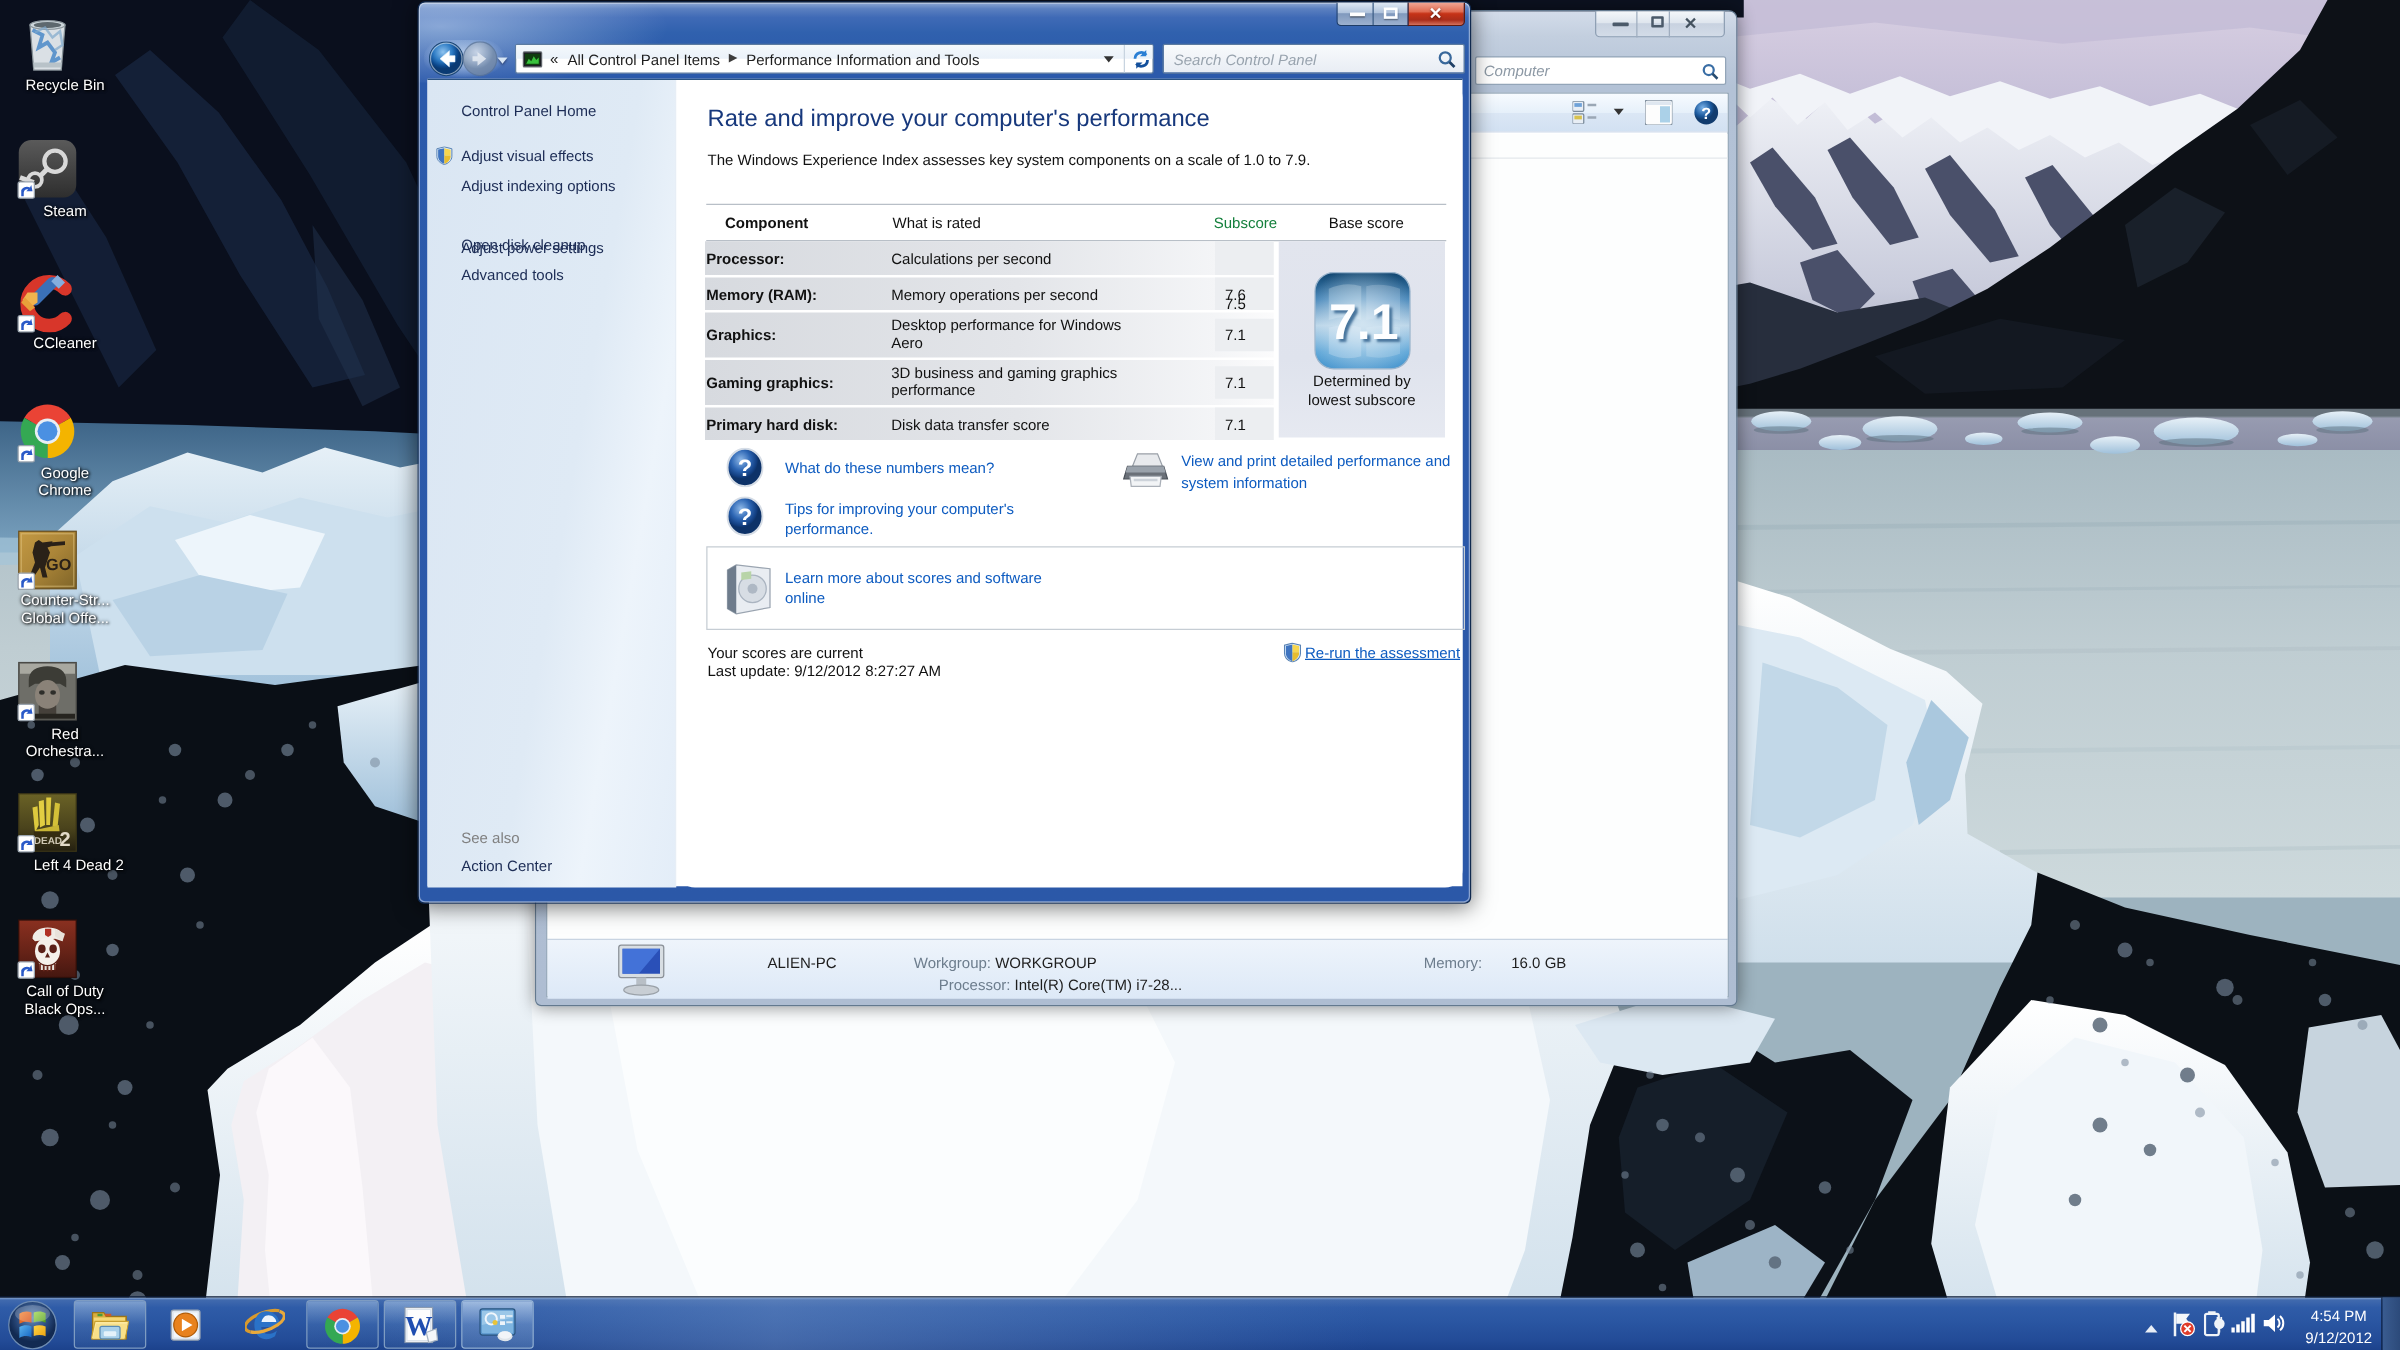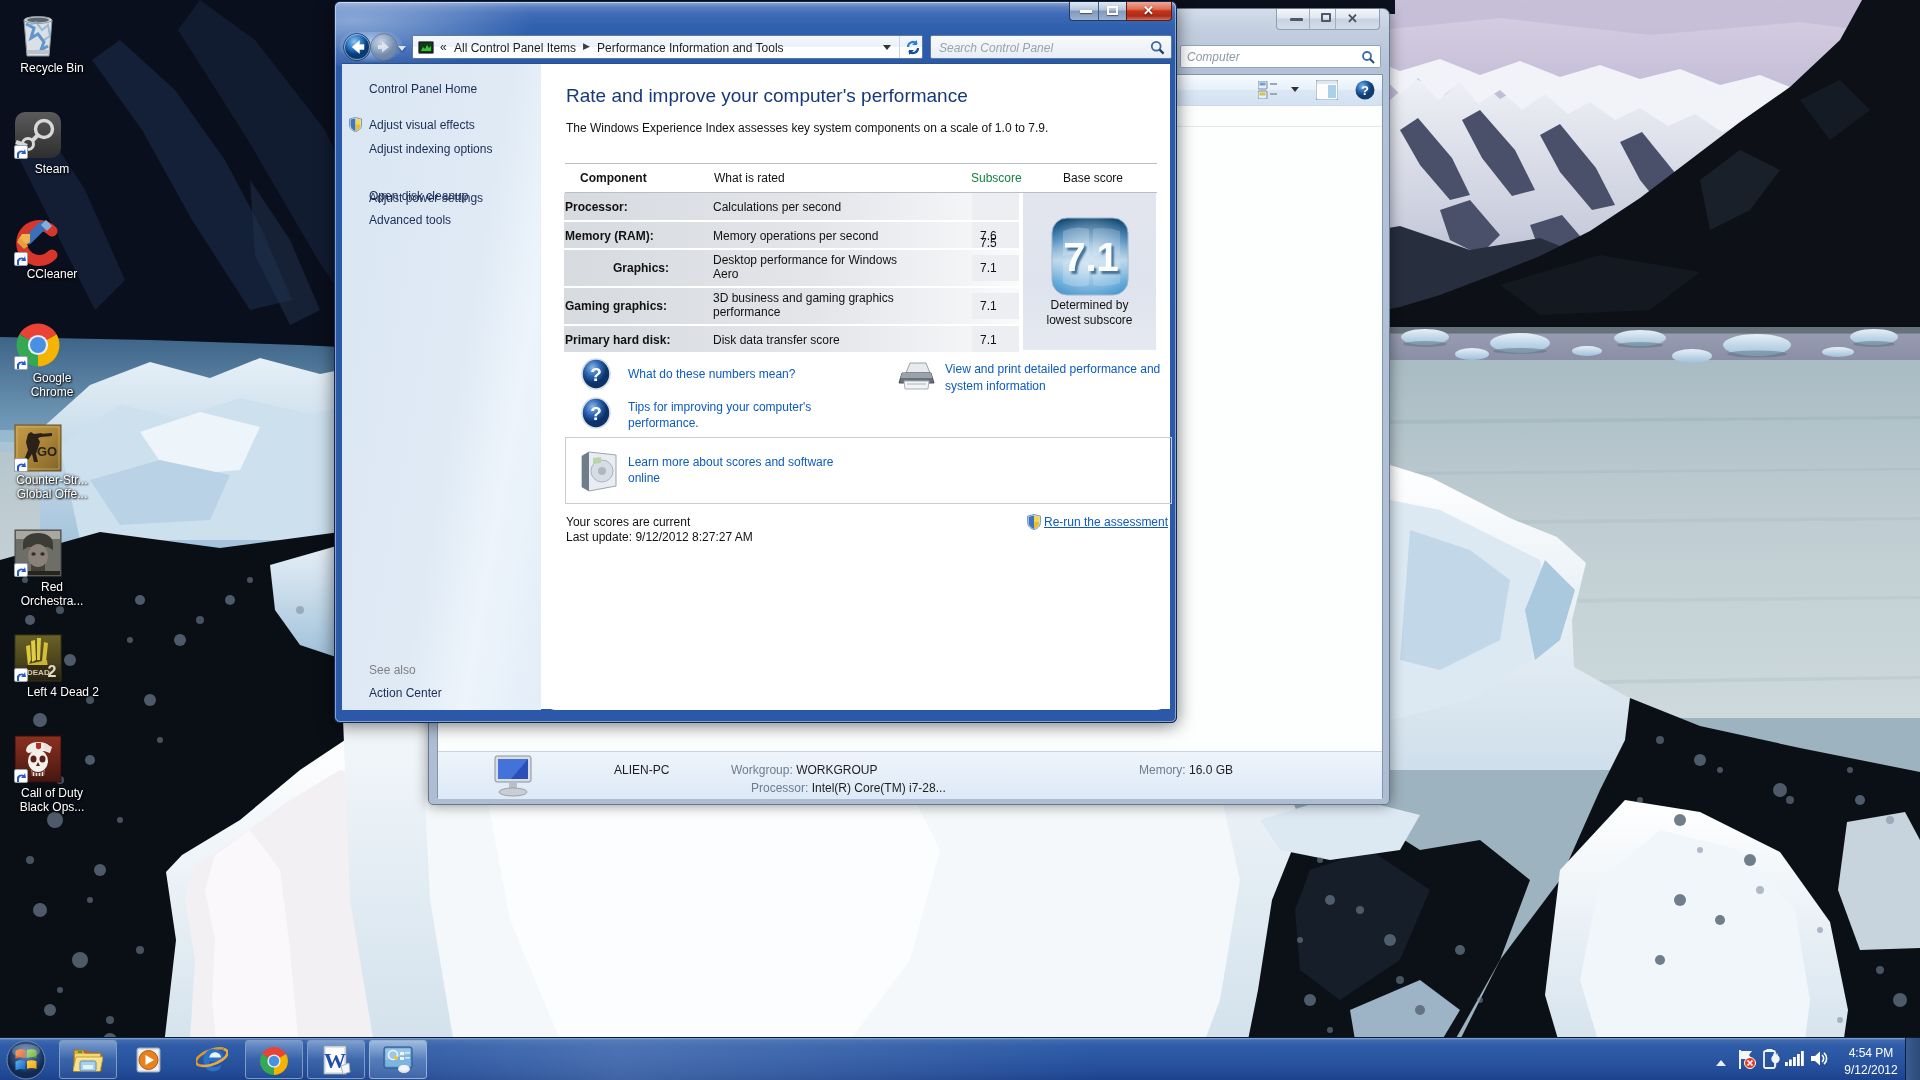--- a/index.html
+++ b/index.html
@@ -423,21 +423,21 @@
     <div class="abs" style="left:0;top:676px;width:944px;height:48px;background:linear-gradient(180deg,#eef4fb,#dde9f7);border-top:1px solid #c8d4e2;">
       <svg class="abs" style="left:53px;top:2px" width="46" height="44" viewBox="0 0 46 44">
         <rect x="4" y="2" width="36" height="26" rx="2" fill="#d8dee3" stroke="#8a9097"></rect>
         <rect x="7" y="5" width="30" height="20" fill="#2a50b8"></rect>
         <path d="M7,5 37,5 20,25 7,25 Z" fill="#4a7ae0" opacity="0.8"></path>
         <rect x="18" y="28" width="8" height="6" fill="#b8bfc6"></rect>
         <ellipse cx="22" cy="38" rx="14" ry="4" fill="#c8ced4" stroke="#9aa1a8"></ellipse>
       </svg>
       <span class="abs" style="left:176px;top:11px;font-size:12px;color:#1e1e1e;">ALIEN-PC</span>
       <span class="abs" style="left:293px;top:11px;font-size:12px;color:#6d7d8d;">Workgroup: <span style="color:#1e1e1e;">WORKGROUP</span></span>
-      <span class="abs" style="left:701px;top:11px;font-size:12px;color:#6d7d8d;">Memory: <span style="color:#1e1e1e;">16.0 GB</span></span>
+      <span class="abs" style="left:701px;top:11px;font-size:12px;color:#6d7d8d;">Memory: <span style="color:#1e1e1e;margin-left:20px;">16.0 GB</span></span>
       <span class="abs" style="left:313px;top:29px;font-size:12px;color:#6d7d8d;">Processor: <span style="color:#1e1e1e;">Intel(R) Core(TM) i7-28...</span></span>
     </div>
   </div>
 </div>
 
 <div id="fgwin" class="abs" style="left:334px;top:1px;width:843px;height:722px;
    background:linear-gradient(180deg,#8fa9d4 0,#5b80c0 5px,#3f6ab6 12px,#3061ae 24px,#2c5aab 45px,#2b58a8 100%);
    border:1px solid #10294e; border-radius:6px 6px 5px 5px; box-shadow:0 2px 18px rgba(0,0,0,0.55);">
   <div class="abs" style="left:0;top:0;width:220px;height:64px;background:radial-gradient(ellipse 260px 70px at 8% 30%,rgba(205,222,245,0.55),rgba(205,222,245,0) 70%);border-radius:6px 0 0 0;"></div>
   <div class="abs" style="left:0;top:0;width:841px;height:720px;border:1px solid rgba(255,255,255,0.45);border-radius:5px;pointer-events:none;"></div>
@@ -559,21 +559,21 @@
             <div class="abs" style="left:408px;top:29px;width:47px;height:26px;background:#eceef1;"></div>
             <div class="abs" style="left:408px;top:62px;width:47px;height:26px;background:#eceef1;"></div>
             <div class="abs" style="left:408px;top:100px;width:47px;height:26px;background:#eceef1;"></div>
             <div class="abs" style="left:408px;top:133px;width:47px;height:26px;background:#eceef1;"></div>
             <span class="abs" style="left:1px;top:7px;font-size:12px;font-weight:bold;color:#111;">Processor:</span>
         <span class="abs" style="left:149px;top:7px;font-size:12px;color:#111;">Calculations per second</span>
         <span class="abs" style="left:416px;top:7px;font-size:12px;color:#111;margin-top:36px;">7.5</span>
         <span class="abs" style="left:1px;top:36px;font-size:12px;font-weight:bold;color:#111;">Memory (RAM):</span>
         <span class="abs" style="left:149px;top:36px;font-size:12px;color:#111;">Memory operations per second</span>
         <span class="abs" style="left:416px;top:36px;font-size:12px;color:#111;">7.6</span>
-        <span class="abs" style="left:1px;top:68px;font-size:12px;font-weight:bold;color:#111;padding-left:48px;">Graphics:</span>
+        <span class="abs" style="left:1px;top:68px;font-size:12px;font-weight:bold;color:#111;">Graphics:</span>
         <span class="abs" style="left:149px;top:60px;font-size:12px;color:#111;width:205px;display:inline-block;">Desktop performance for Windows Aero</span>
         <span class="abs" style="left:416px;top:68px;font-size:12px;color:#111;">7.1</span>
         <span class="abs" style="left:1px;top:106px;font-size:12px;font-weight:bold;color:#111;">Gaming graphics:</span>
         <span class="abs" style="left:149px;top:98px;font-size:12px;color:#111;width:240px;display:inline-block;">3D business and gaming graphics performance</span>
         <span class="abs" style="left:416px;top:106px;font-size:12px;color:#111;">7.1</span>
         <span class="abs" style="left:1px;top:140px;font-size:12px;font-weight:bold;color:#111;">Primary hard disk:</span>
         <span class="abs" style="left:149px;top:140px;font-size:12px;color:#111;">Disk data transfer score</span>
         <span class="abs" style="left:416px;top:140px;font-size:12px;color:#111;">7.1</span>
       </div>
 

